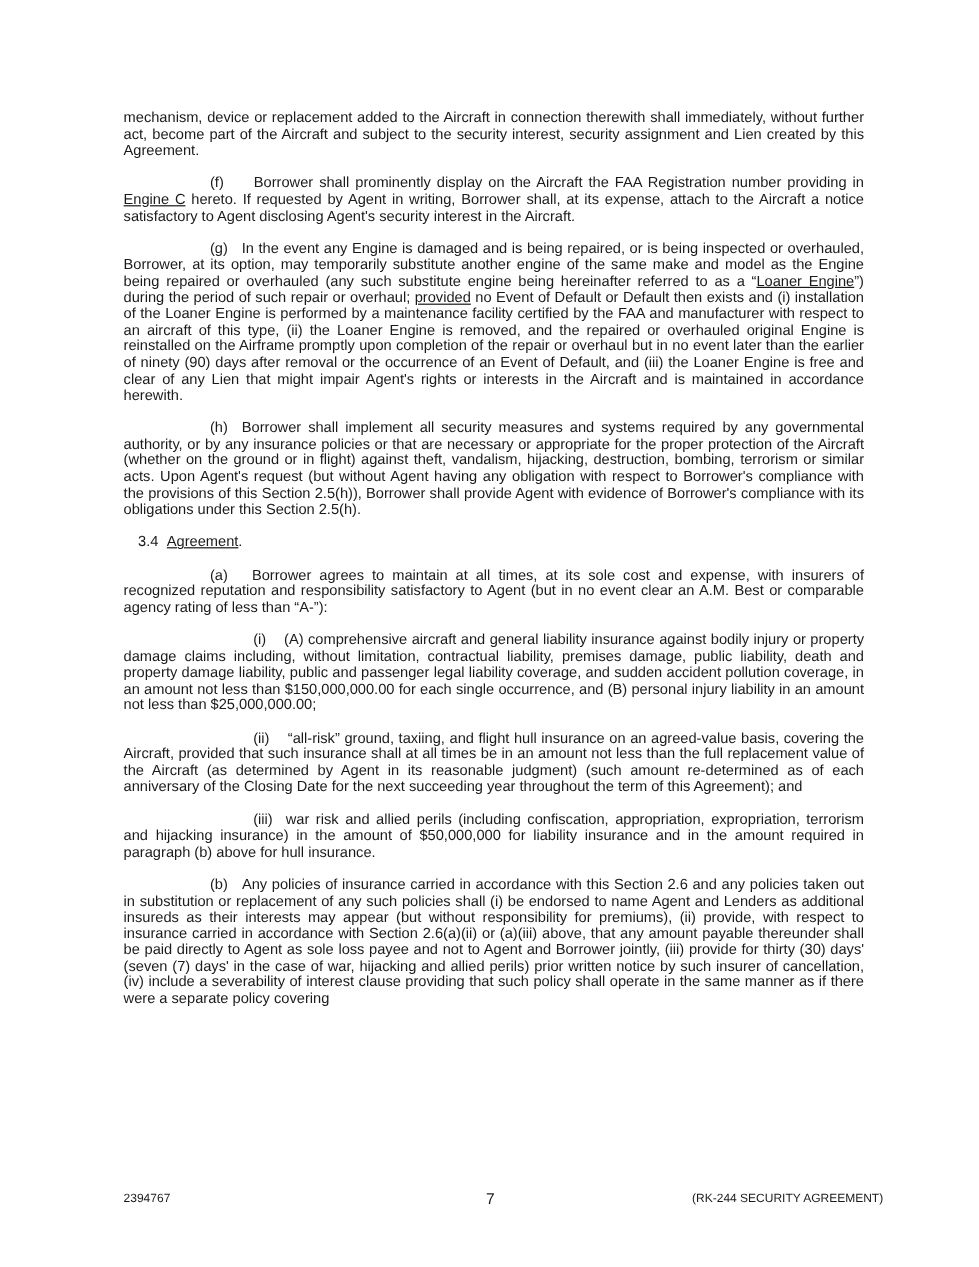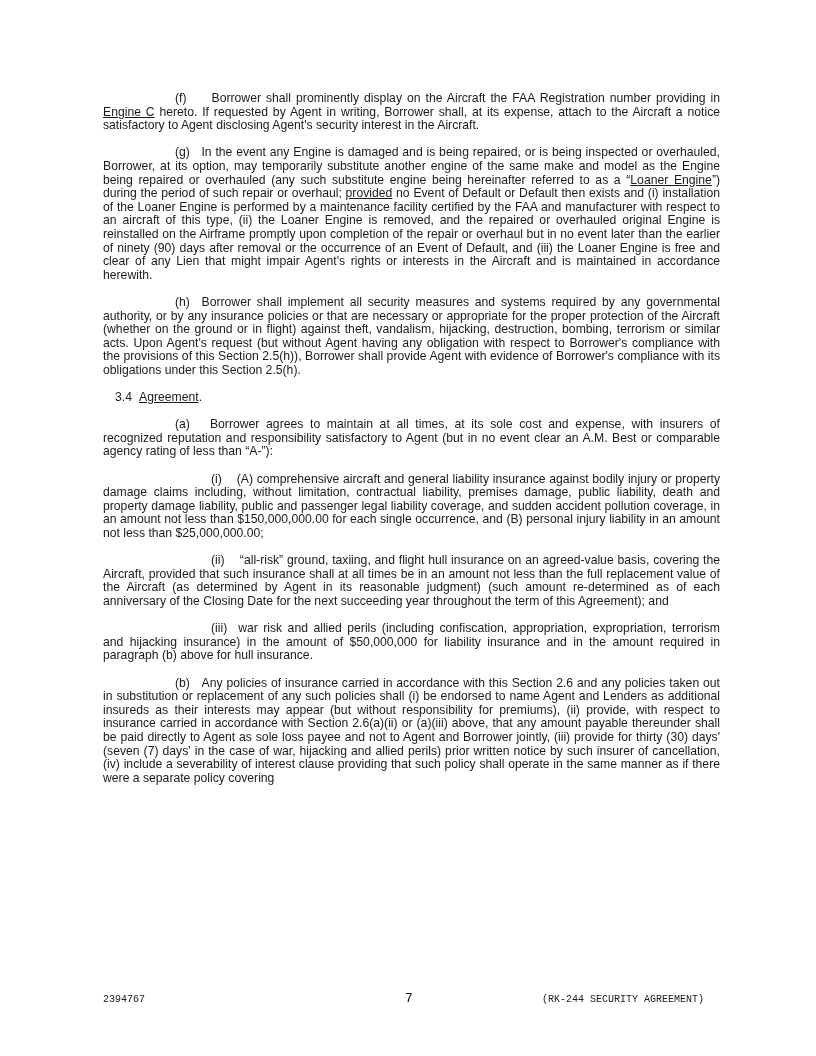--- a/index.html
+++ b/index.html
@@ -6,29 +6,30 @@
   body { width: 816px; height: 1056px; position: relative; overflow: hidden;
          font-family: "Liberation Sans", sans-serif; color: #1a1a1a; }
   .page { position: absolute; left: 103px; top: 92px; width: 617px;
           font-size: 12.2px; line-height: 13.6px; }
   p { margin: 0 0 13.6px 0; text-align: justify; }
   .ind1 { text-indent: 72px; }
   .ind2 { text-indent: 108px; }
   .sec { margin-left: 12px; }
   .sec .num { display: inline-block; width: 24px; }
   u { text-decoration: underline; }
-  .footer { position: absolute; top: 994px; font-size: 10px; font-family: Liberation Mono, monospace; }
+  .footer { position: absolute; top: 994px; font-size: 10px; }
   .f-left { left: 103px; }
   .f-center { left: 405px; font-size: 13px; top: 991px; }
-  .f-right { right: 112px; }
+  .f-right { right: 80px; }
 </style>
 </head>
 <body>
 
 <div class="page">
+  <p>mechanism, device or replacement added to the Aircraft in connection therewith shall immediately, without further act, become part of the Aircraft and subject to the security interest, security assignment and Lien created by this Agreement.</p>
 
   <p class="ind1"><span>(f)</span>&nbsp;&nbsp;&nbsp;&nbsp;&nbsp;<span>Borrower shall prominently display on the Aircraft the FAA Registration number providing in </span><u>Engine C</u><span> hereto.  If requested by Agent in writing, Borrower shall, at its expense, attach to the Aircraft a notice satisfactory to Agent disclosing Agent's security interest in the Aircraft.</span></p>
 
   <p class="ind1"><span>(g)</span>&nbsp;&nbsp;&nbsp;<span>In the event any Engine is damaged and is being repaired, or is being inspected or overhauled, Borrower, at its option, may temporarily substitute another engine of the same make and model as the Engine being repaired or overhauled (any such substitute engine being hereinafter referred to as a “</span><u>Loaner Engine</u><span>”) during the period of such repair or overhaul; </span><u>provided</u><span> no Event of Default or Default then exists and (i) installation of the Loaner Engine is performed by a maintenance facility certified by the FAA and manufacturer with respect to an aircraft of this type, (ii) the Loaner Engine is removed, and the repaired or overhauled original Engine is reinstalled on the Airframe promptly upon completion of the repair or overhaul but in no event later than the earlier of ninety (90) days after removal or the occurrence of an Event of Default, and (iii) the Loaner Engine is free and clear of any Lien that might impair Agent's rights or interests in the Aircraft and is maintained in accordance herewith.</span></p>
 
   <p class="ind1"><span>(h)</span>&nbsp;&nbsp;<span>Borrower shall implement all security measures and systems required by any governmental authority, or by any insurance policies or that are necessary or appropriate for the proper protection of the Aircraft (whether on the ground or in flight) against theft, vandalism, hijacking, destruction, bombing, terrorism or similar acts.  Upon Agent's request (but without Agent having any obligation with respect to Borrower's compliance with the provisions of this Section 2.5(h)), Borrower shall provide Agent with evidence of Borrower's compliance with its obligations under this Section 2.5(h).</span></p>
 
   <p class="sec"><span class="num">3.4</span><u>Agreement</u><span>.</span></p>
 
   <p class="ind1"><span>(a)</span>&nbsp;&nbsp;&nbsp;<span>Borrower agrees to maintain at all times, at its sole cost and expense, with insurers of recognized reputation and responsibility satisfactory to Agent (but in no event clear an A.M. Best or comparable agency rating of less than “A-”):</span></p>

